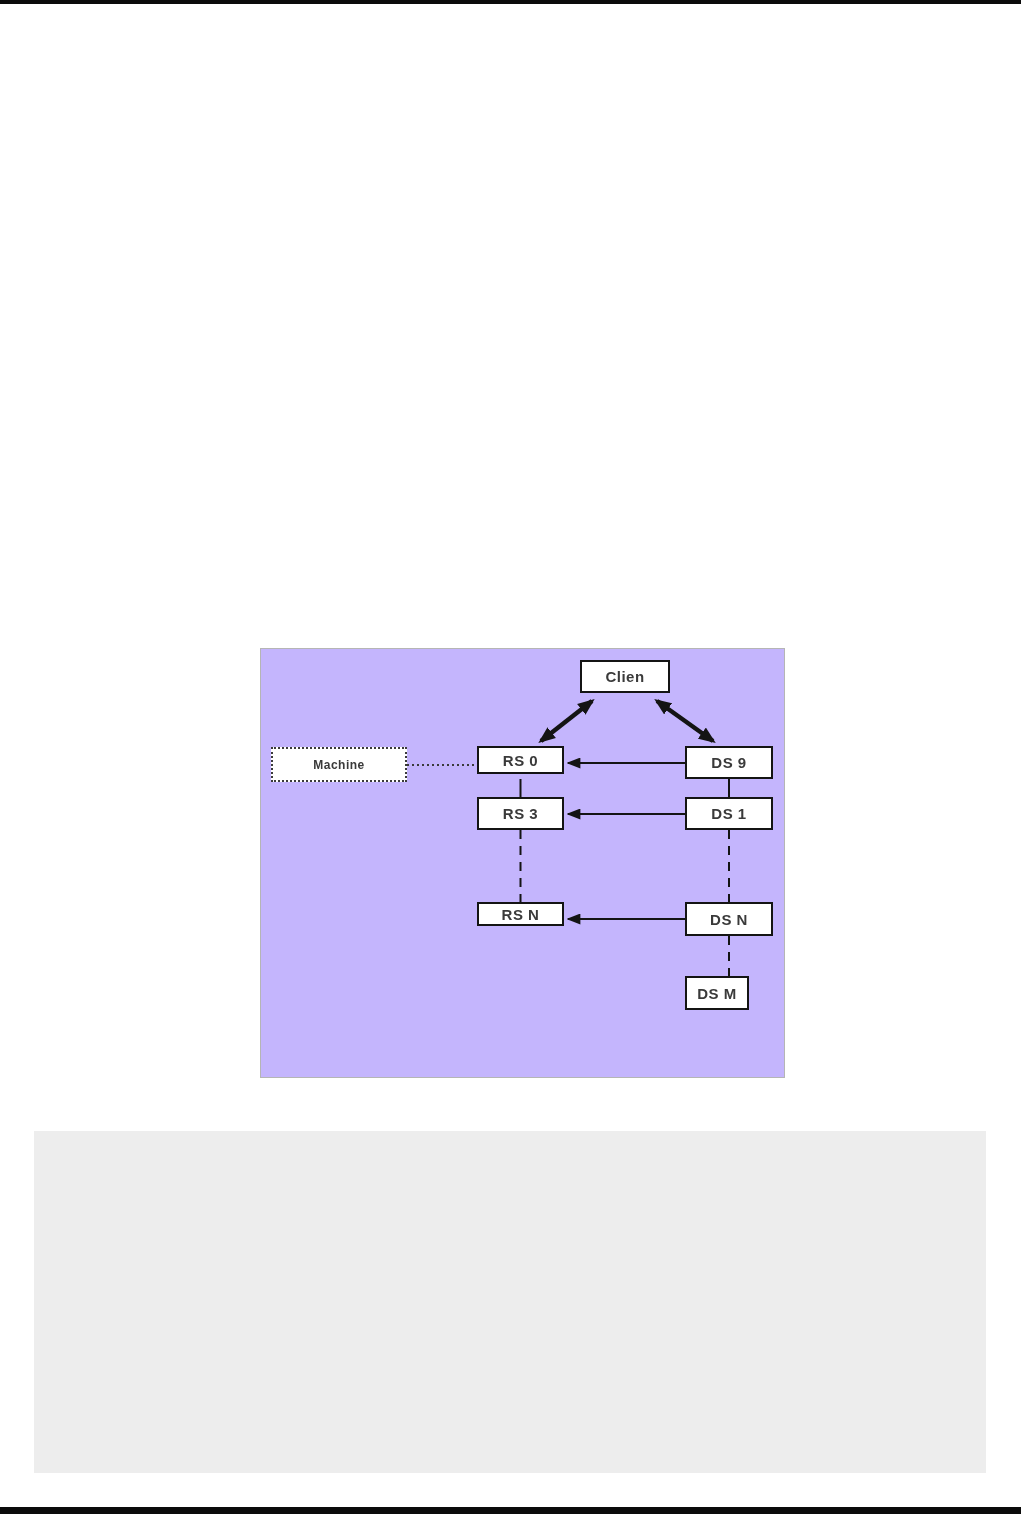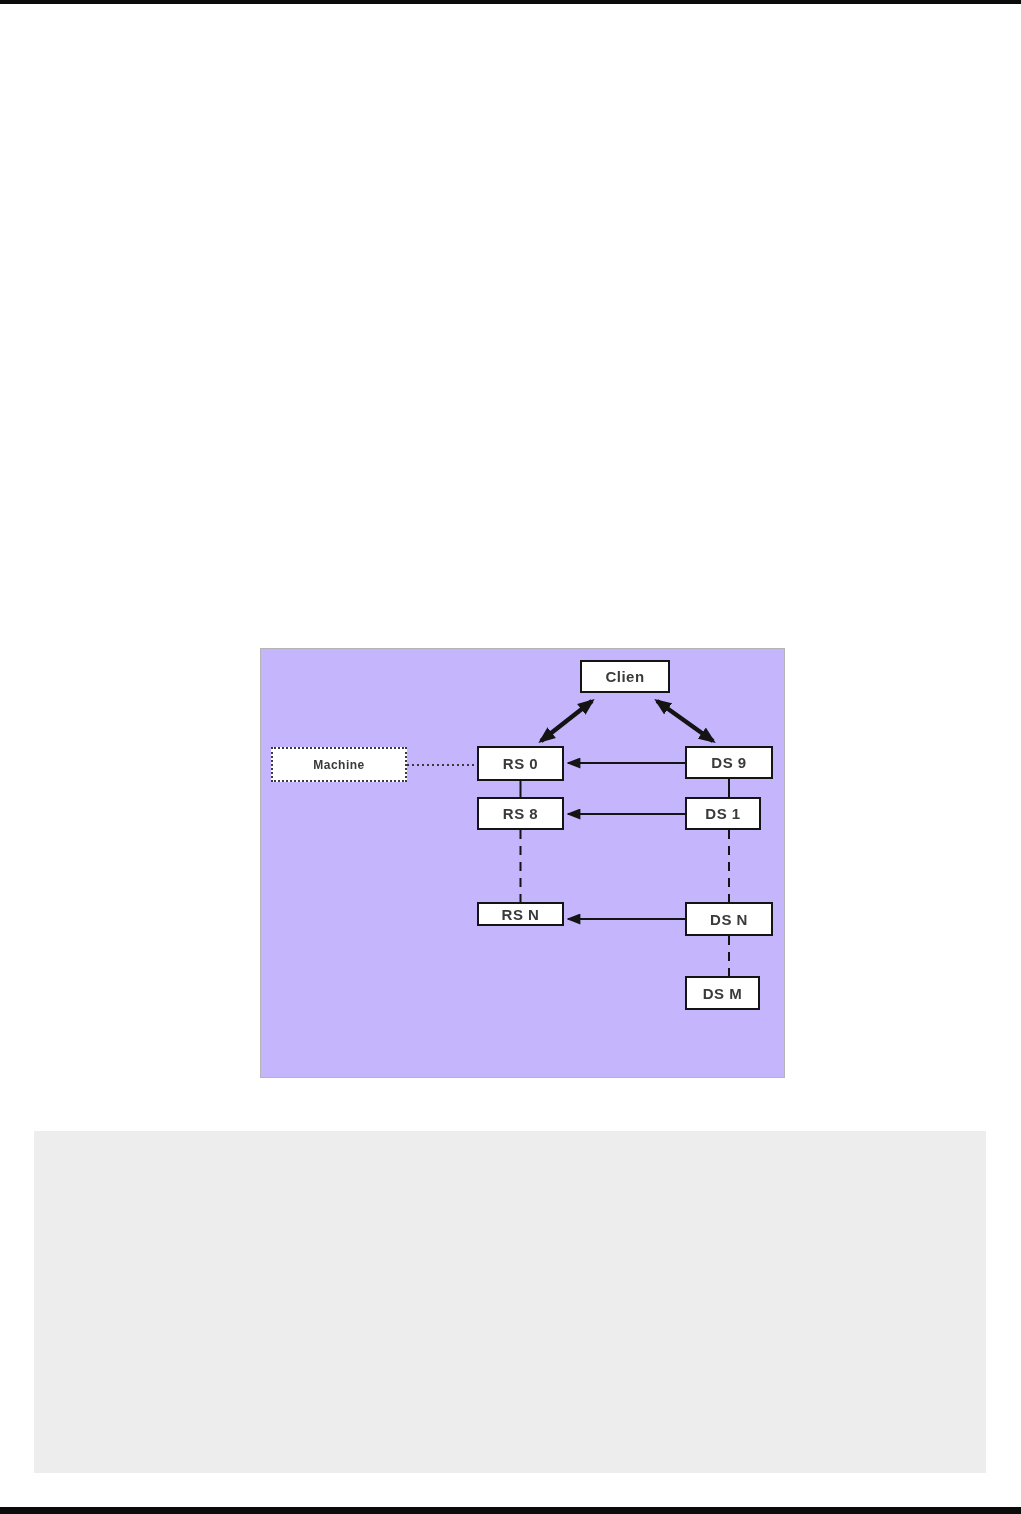--- a/index.html
+++ b/index.html
@@ -31,27 +31,27 @@
     color: #3a3a3a;
     font-size: 15px;
     font-weight: bold;
     text-align: center;
     display: flex; align-items: center; justify-content: center;
     letter-spacing: 0.5px;
   }
   .node-client  { left: 319px; top: 11px;  width: 90px;  height: 33px; }
   .node-machine { left: 10px;  top: 98px;  width: 136px; height: 35px;
                   border: 2px dotted #3a3a3a; font-size: 12px; }
-  .node-rs0 { left: 216px; top: 97px;  width: 87px; height: 35px; }
+  .node-rs0 { left: 216px; top: 97px;  width: 87px; height: 28px; }
   .node-rs1 { left: 216px; top: 148px; width: 87px; height: 33px; }
   .node-rsn { left: 216px; top: 253px; width: 87px; height: 24px; }
   .node-ds0 { left: 424px; top: 97px;  width: 88px; height: 33px; }
-  .node-ds1 { left: 424px; top: 148px; width: 76px; height: 33px; }
+  .node-ds1 { left: 424px; top: 148px; width: 88px; height: 33px; }
   .node-dsn { left: 424px; top: 253px; width: 88px; height: 34px; }
-  .node-dsm { left: 424px; top: 327px; width: 75px; height: 34px; }
+  .node-dsm { left: 424px; top: 327px; width: 64px; height: 34px; }
 
   .code-panel {
     position: absolute;
     left: 34px; top: 1131px;
     width: 952px; height: 342px;
     background: #ededed;
   }
 </style>
 </head>
 <body>
@@ -83,21 +83,21 @@
     <line x1="259.5" y1="181" x2="259.5" y2="253" stroke="#141414" stroke-width="2" stroke-dasharray="9 7"></line>
     <line x1="468" y1="181" x2="468" y2="253" stroke="#141414" stroke-width="2" stroke-dasharray="9 7"></line>
     <line x1="468" y1="287" x2="468" y2="327" stroke="#141414" stroke-width="2" stroke-dasharray="9 7"></line>
 
     <line x1="146" y1="116" x2="216" y2="116" stroke="#3a3a3a" stroke-width="2" stroke-dasharray="2 3"></line>
   </svg>
 
   <div class="node node-client">Clien</div>
   <div class="node node-machine">Machine</div>
   <div class="node node-rs0">RS 0</div>
-  <div class="node node-rs1">RS 8</div>
+  <div class="node node-rs1">RS 3</div>
   <div class="node node-rsn">RS N</div>
   <div class="node node-ds0">DS 9</div>
   <div class="node node-ds1">DS 1</div>
   <div class="node node-dsn">DS N</div>
   <div class="node node-dsm">DS M</div>
 </div>
 
 <div class="code-panel"></div>
 
 <div class="sep sep-bottom"></div>

